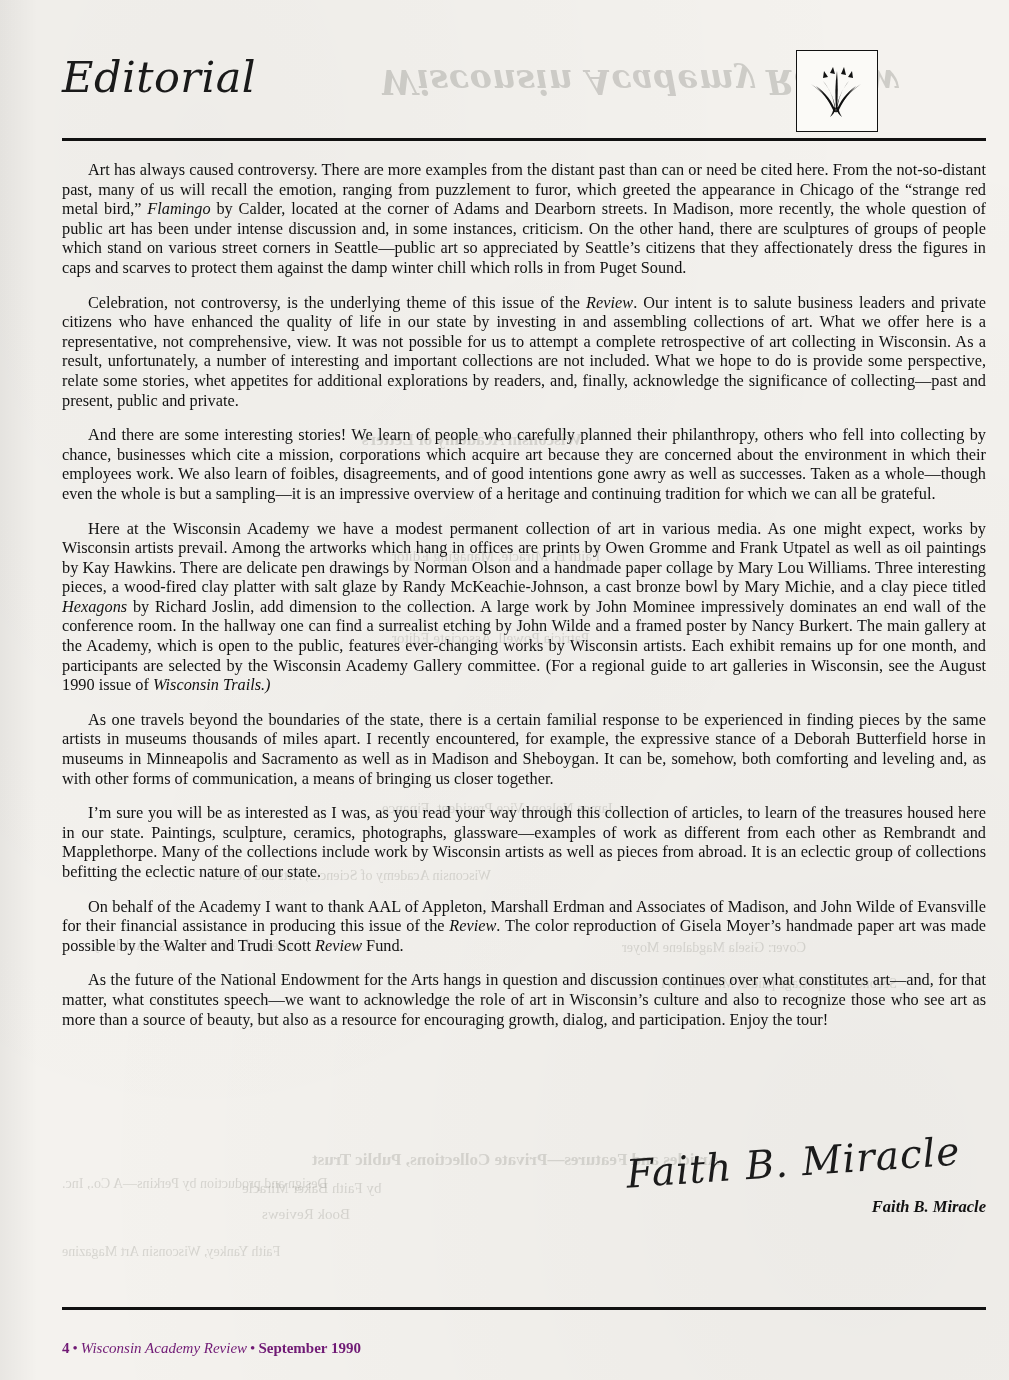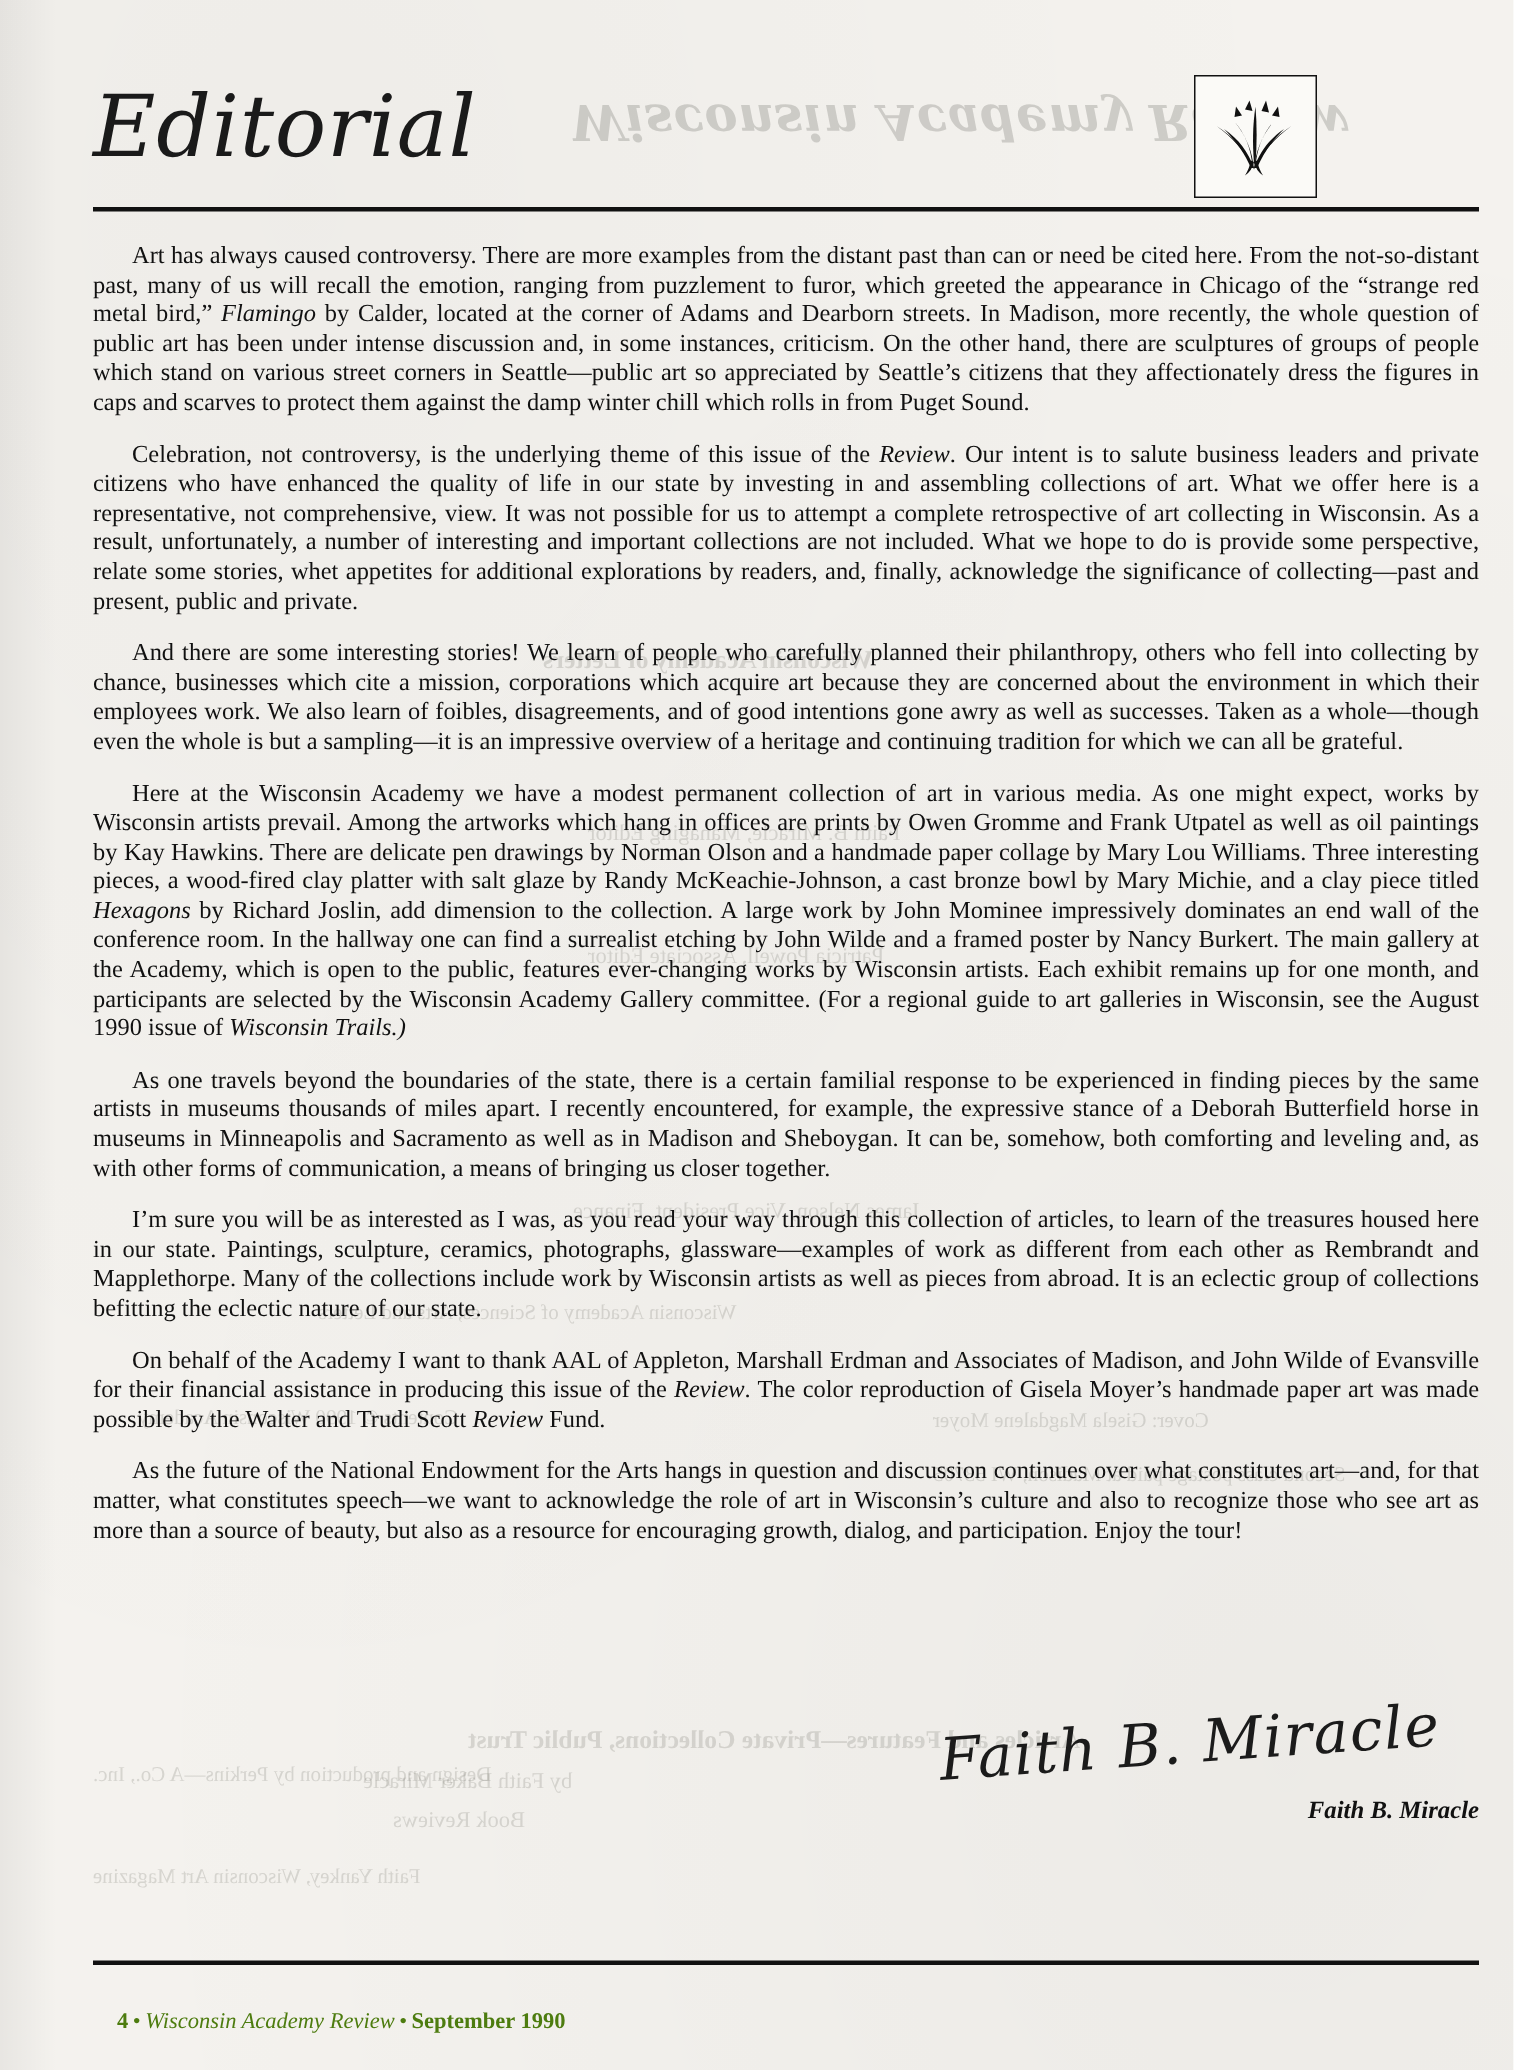--- a/index.html
+++ b/index.html
@@ -46,21 +46,21 @@
   .masthead {
     position: relative;
     height: 140px;
   }
   .editorial-title {
     position: absolute;
     left: 0;
     top: 52px;
     font-family: "DejaVu Serif", serif;
     font-style: italic;
-    font-size: 57px;
+    font-size: 43px;
     letter-spacing: 0.5px;
     color: #1a1a1a;
   }
   .ghost-title {
     position: absolute;
     left: 318px;
     top: 62px;
     font-family: "DejaVu Serif", serif;
     font-style: italic;
     font-weight: bold;
@@ -149,24 +149,24 @@
   .rule-bottom {
     position: absolute;
     left: 0;
     top: 1307px;
     width: 924px;
     height: 3px;
     background: #111;
   }
   .footer {
     position: absolute;
-    left: 16px;
+    left: 0;
     top: 1340px;
     font-size: 15px;
-    color: #4d7c0f;
+    color: #701a75;
   }
   .footer .it { font-style: italic; }
   .footer .bd { font-weight: bold; }
   .footer .dot { padding: 0 3px; }
 </style>
 </head>
 <body>
 
 <div class="page">
   <div class="content">

